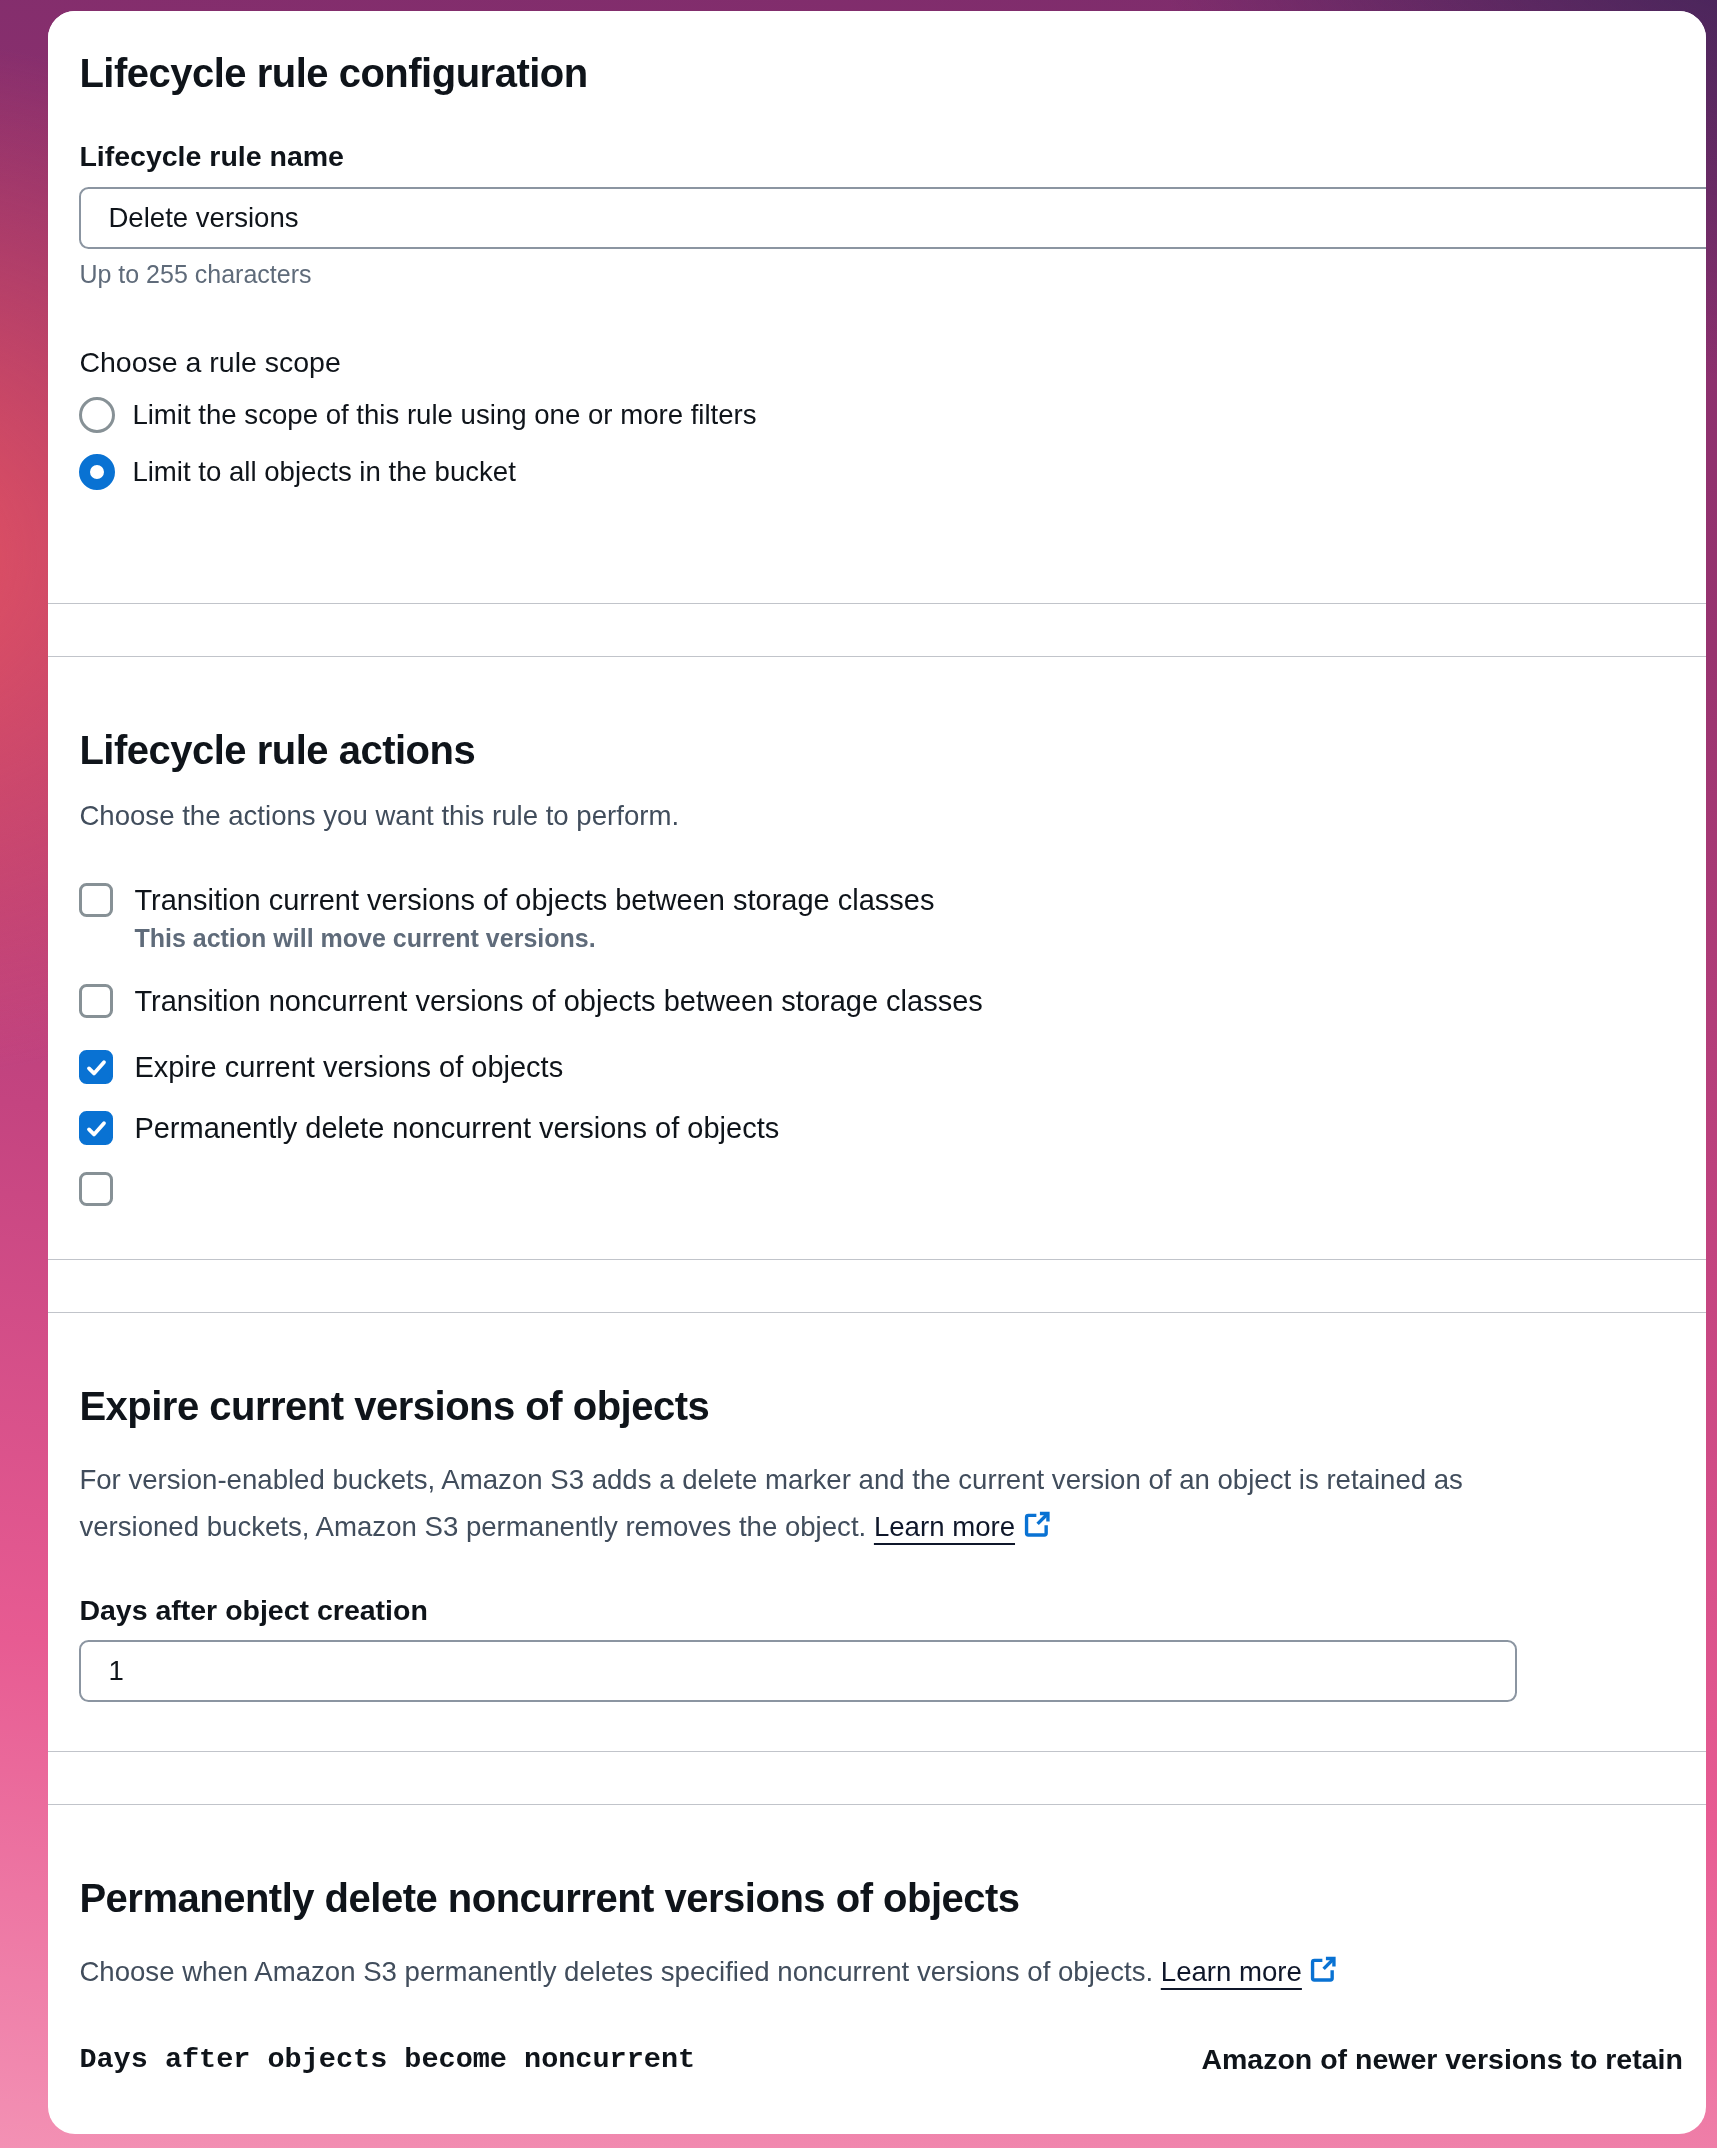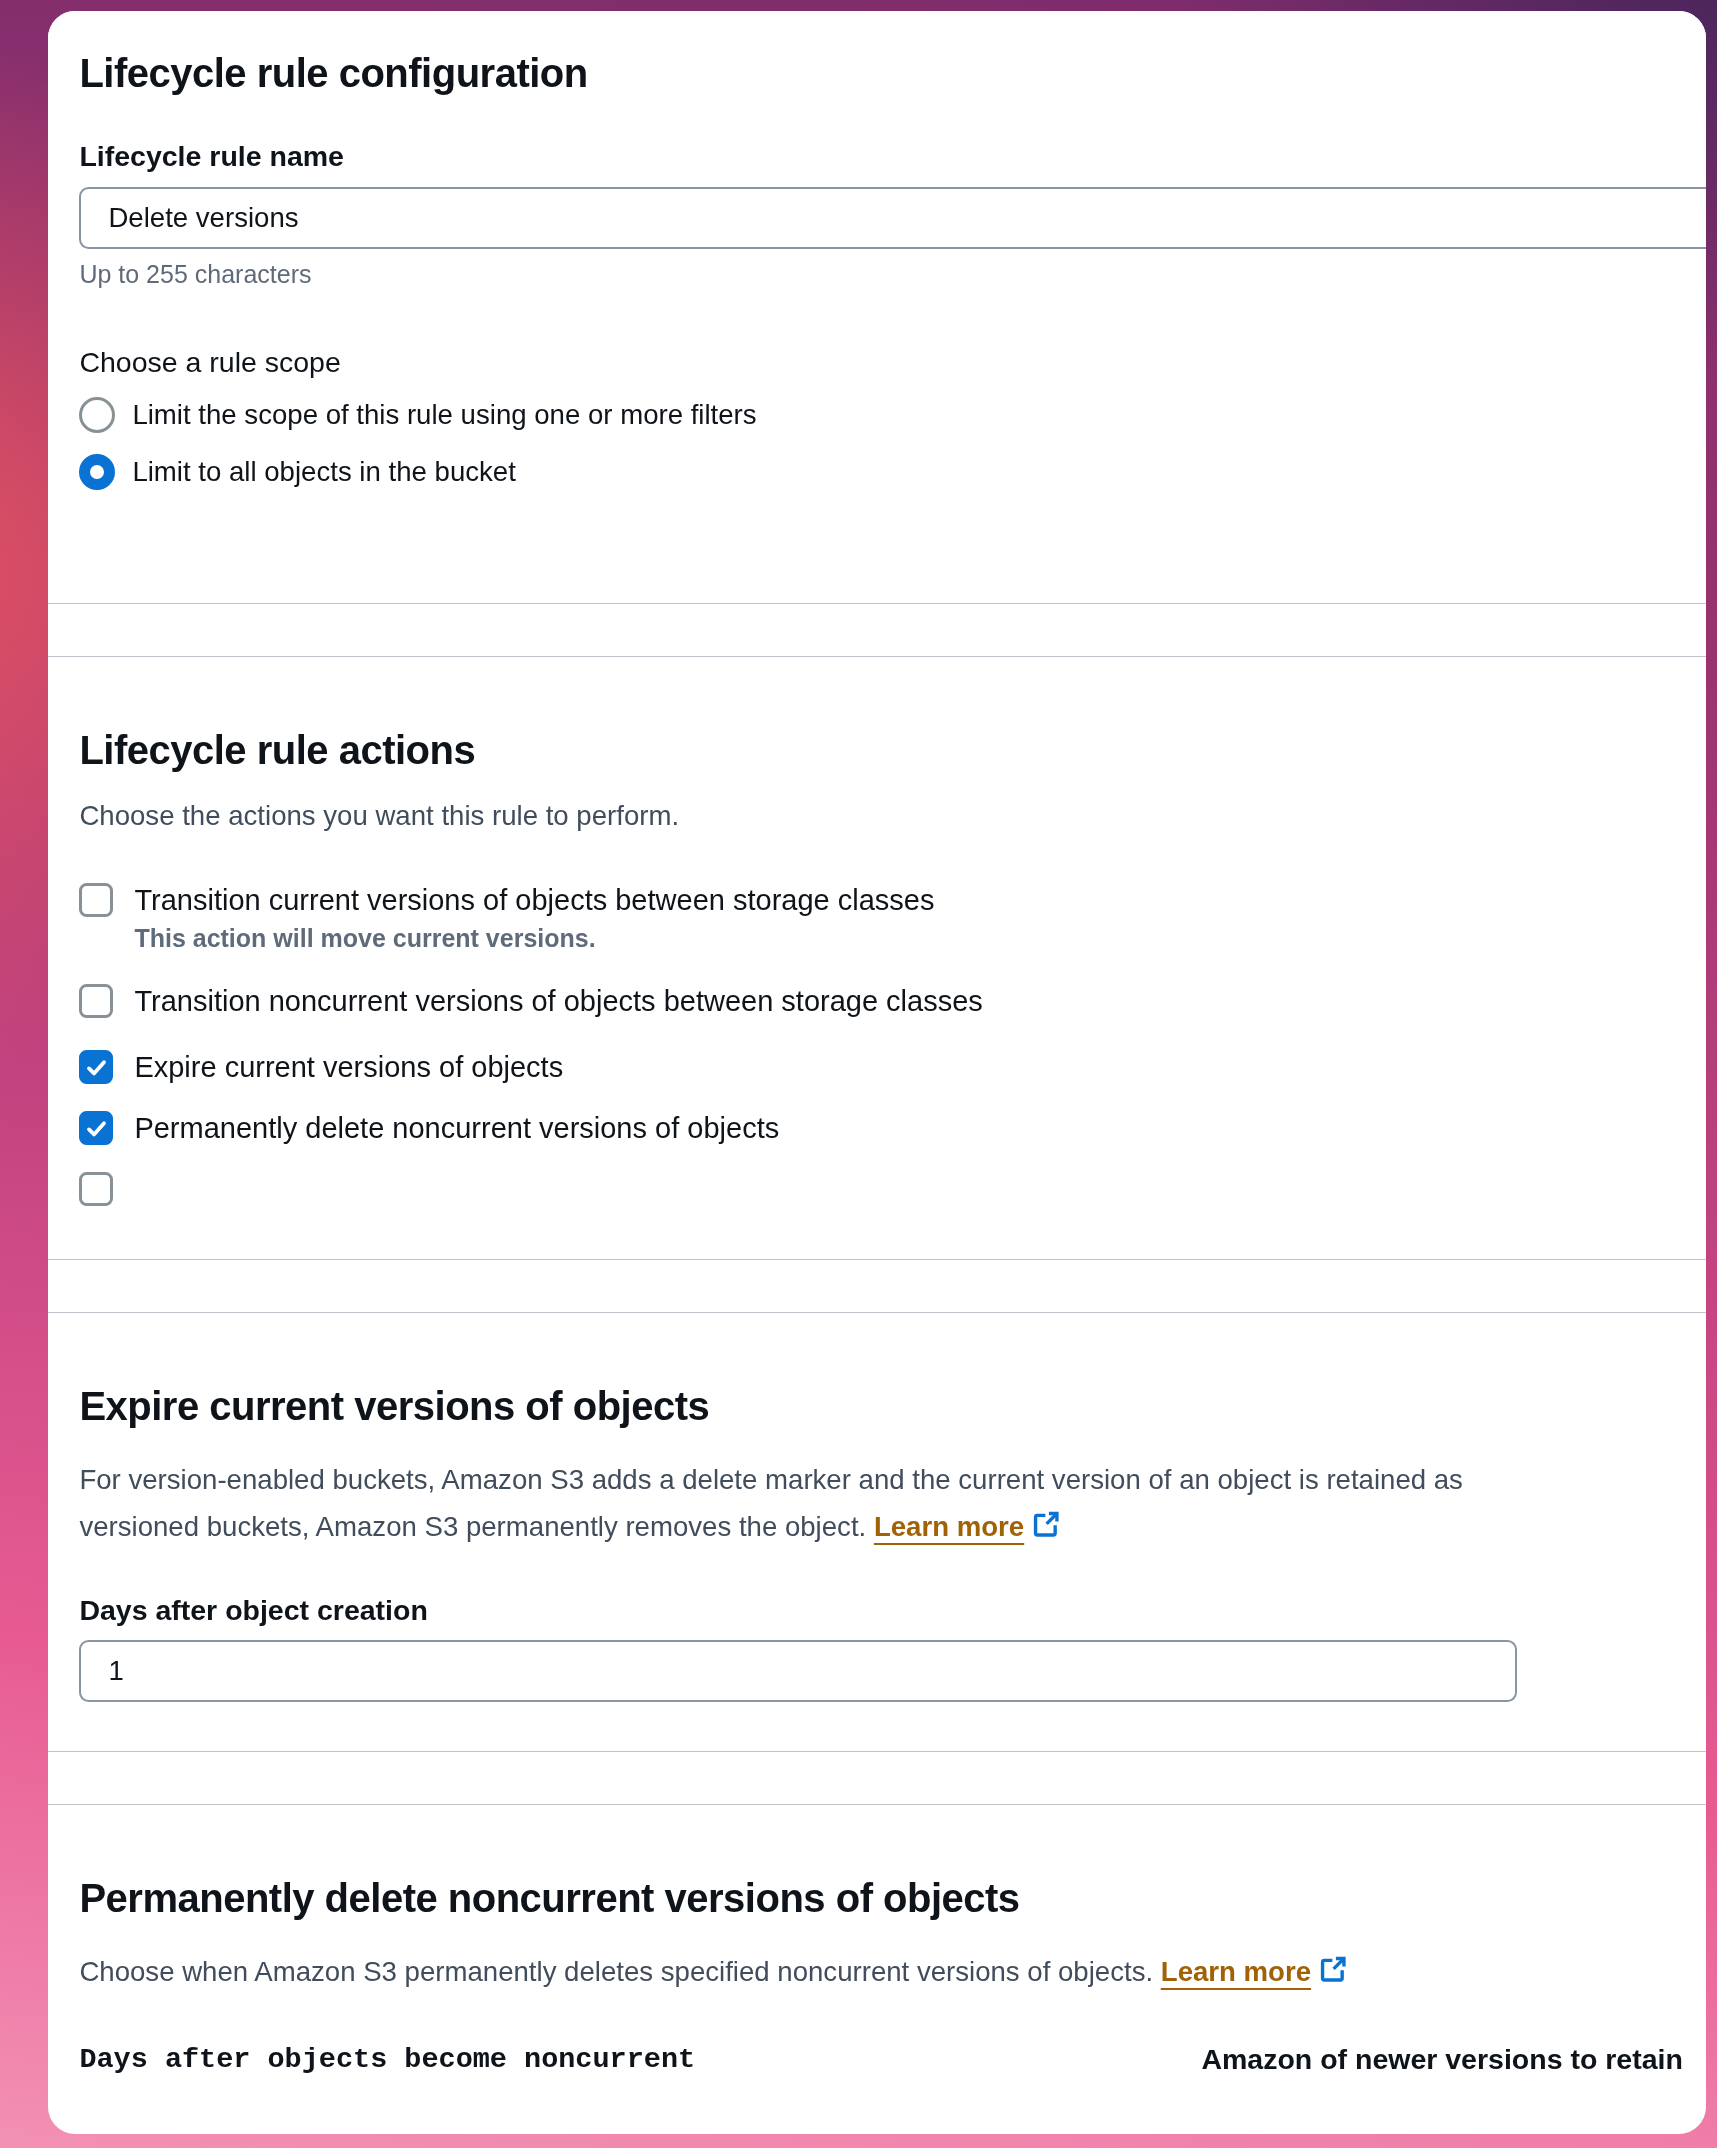--- a/index.html
+++ b/index.html
@@ -57,21 +57,21 @@
   .checkbox.on{background:#0972d3;border-color:#0972d3;}
   .checkbox.on svg{display:block;}
   .check-text{margin-left:21px;}
   .check-text .row-label{font-size:29px;white-space:nowrap;line-height:38px;}
   .check-text .row-desc{font-size:25px;color:#5f6b7a;white-space:nowrap;margin-top:5.7px;font-weight:bold;}
 
   
   .card-expire{padding-top:44px;padding-bottom:49px;}
   .card-delete{padding-top:44px;padding-bottom:13.3px;}
   .para{margin-top:15px;line-height:47px;}
-  .learn-link{color:#a16207;text-decoration:underline;text-underline-offset:6.7px;text-decoration-thickness:1.9px;font-size:27.6px;white-space:nowrap;font-weight:bold;}
+  .learn-link{color:#0f172a;text-decoration:underline;text-underline-offset:6.7px;text-decoration-thickness:1.9px;font-size:27.6px;white-space:nowrap;}
   .ext-icon{display:inline-block;width:28.5px;height:28.5px;vertical-align:-2.9px;margin-left:7.6px;}
   .days-label{margin-top:44px;}
   .days-input{width:1438px;margin-top:13.3px;}
 
   .cols{display:flex;margin-top:48px;align-items:flex-start;}
   .col-left{width:1073px;margin-right:49px;flex:none;font-family:Liberation Mono, monospace;}
   .col-right{flex:none;}
 </style>
 </head>
 <body>

